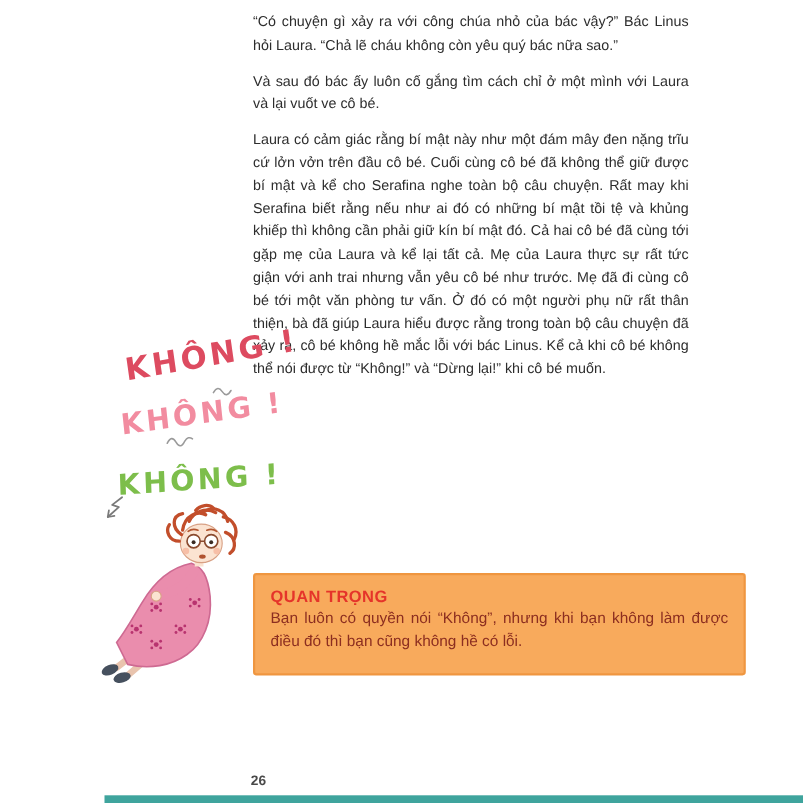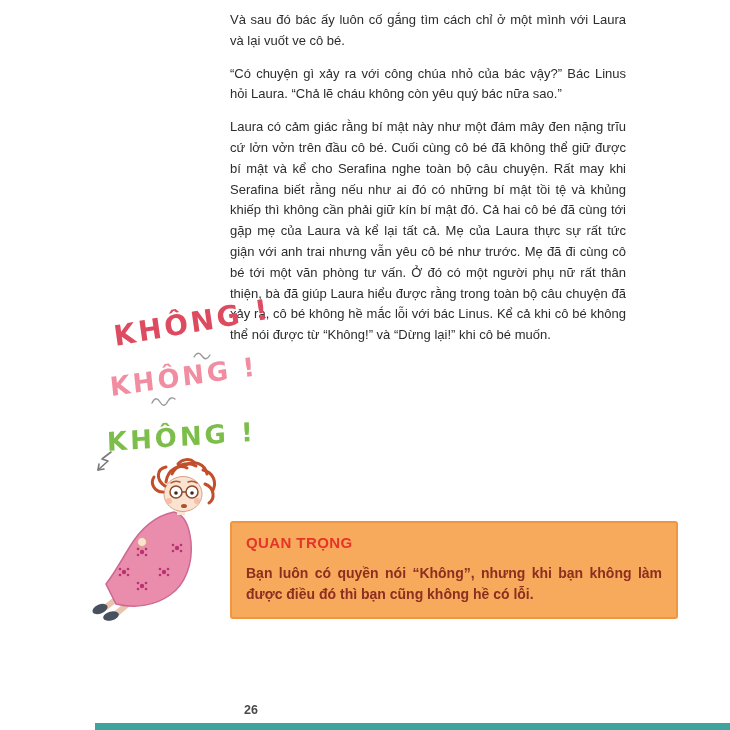--- a/index.html
+++ b/index.html
@@ -59,30 +59,30 @@
     border: 2px solid #ef9640;
     border-radius: 3px;
     padding: 11px 14px 12px 14px;
   }
   .callout-title {
     font-size: 15px;
     font-weight: bold;
     letter-spacing: 0.4px;
   }
   .callout-body {
-    margin-top: 12px;
+    margin-top: 0;
     font-size: 14px;
-    font-weight: bold;
+    font-weight: normal;
     line-height: 21px;
     text-align: justify;
   }
 
   .pagenum {
     position: absolute;
-    left: 244px;
+    left: 228px;
     top: 703px;
     font-size: 12.5px;
     font-weight: bold;
     color: #4a4a4a;
   }
 
   .footer-bar {
     position: absolute;
     left: 95px;
     right: 0;
@@ -98,22 +98,22 @@
     width: 155px;
     height: 165px;
   }
 </style>
 </head>
 <body>
 
 <div class="page">
 
   <div class="text-col">
+    <p>“Có chuyện gì xảy ra với công chúa nhỏ của bác vậy?” Bác Linus hỏi Laura. “Chả lẽ cháu không còn yêu quý bác nữa sao.”</p>
     <p>Và sau đó bác ấy luôn cố gắng tìm cách chỉ ở một mình với Laura và lại vuốt ve cô bé.</p>
-    <p>“Có chuyện gì xảy ra với công chúa nhỏ của bác vậy?” Bác Linus hỏi Laura. “Chả lẽ cháu không còn yêu quý bác nữa sao.”</p>
     <p>Laura có cảm giác rằng bí mật này như một đám mây đen nặng trĩu cứ lởn vởn trên đầu cô bé. Cuối cùng cô bé đã không thể giữ được bí mật và kể cho Serafina nghe toàn bộ câu chuyện. Rất may khi Serafina biết rằng nếu như ai đó có những bí mật tồi tệ và khủng khiếp thì không cần phải giữ kín bí mật đó. Cả hai cô bé đã cùng tới gặp mẹ của Laura và kể lại tất cả. Mẹ của Laura thực sự rất tức giận với anh trai nhưng vẫn yêu cô bé như trước. Mẹ đã đi cùng cô bé tới một văn phòng tư vấn. Ở đó có một người phụ nữ rất thân thiện, bà đã giúp Laura hiểu được rằng trong toàn bộ câu chuyện đã xảy ra, cô bé không hề mắc lỗi với bác Linus. Kể cả khi cô bé không thể nói được từ “Không!” và “Dừng lại!” khi cô bé muốn.</p>
   </div>
 
   <div class="excl excl-1" style="color: rgb(221, 75, 96);">KHÔNG !</div>
   <div class="excl excl-2" style="color: rgb(242, 140, 160);">KHÔNG !</div>
   <div class="excl excl-3" style="color: rgb(125, 190, 75);">KHÔNG !</div>
 
   <svg class="squiggle squiggle-1" width="20" height="12" viewBox="0 0 20 12">
     <path d="M2,8 q4,-7 8,-1 q4,6 8,-1" stroke="#9a9a9a" stroke-width="1.4" fill="none" stroke-linecap="round"></path>
   </svg>

